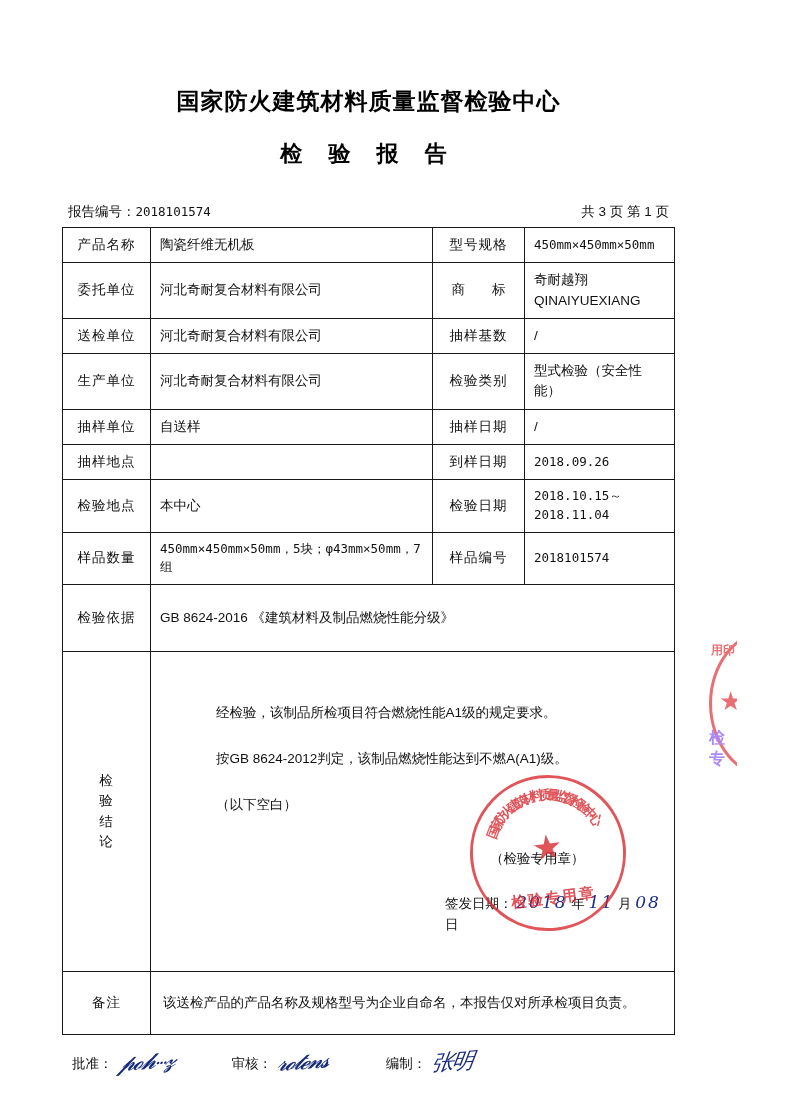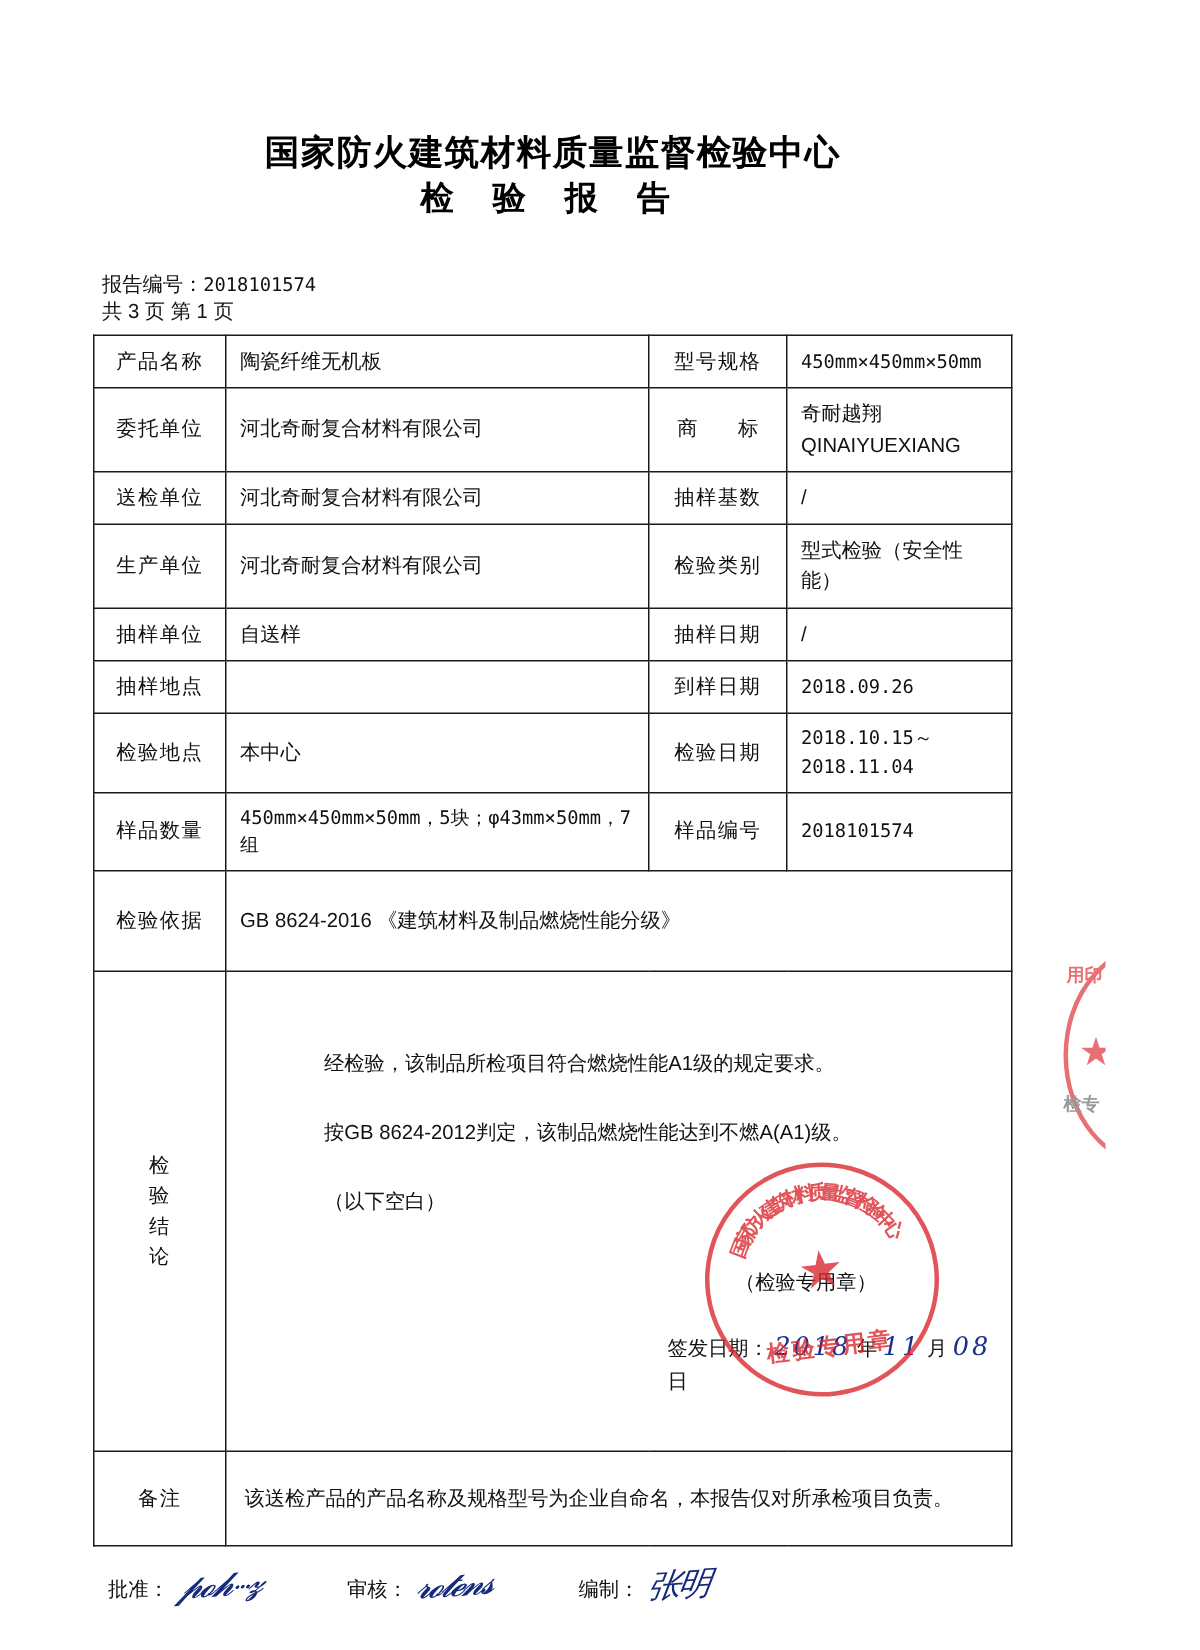--- a/index.html
+++ b/index.html
@@ -28,30 +28,30 @@
     font-weight: bold;
     letter-spacing: 1px;
     margin-top: 26px;
     color: #000;
   }
   .doc-subtitle {
     text-align: center;
     font-size: 22px;
     font-weight: bold;
     letter-spacing: 10px;
+    margin-top: 22px;
     color: #000;
   }
   .meta-row {
     display: flex;
     justify-content: space-between;
-    align-items: flex-start;
+    align-items: flex-end;
     font-size: 13.5px;
     margin-top: 34px;
     padding: 0 6px 6px 6px;
-    flex-direction: column;
   }
   table.report {
     width: 100%;
     border-collapse: collapse;
     table-layout: fixed;
     font-size: 13.5px;
   }
   table.report td {
     border: 1px solid #1a1a1a;
     padding: 7px 9px;
@@ -212,22 +212,22 @@
     position: absolute;
     left: 16px;
     top: 58px;
     color: #e03a3f;
     font-size: 26px;
   }
   .edge-seal .etext {
     position: absolute;
     left: 6px;
     top: 100px;
-    color: #737373;
-    font-size: 12px;
+    color: #8b5cf6;
+    font-size: 16px;
     font-weight: bold;
   }
   .edge-seal .etop {
     position: absolute;
     left: 8px;
     top: 14px;
     color: #e03a3f;
     font-size: 12px;
     font-weight: bold;
   }

